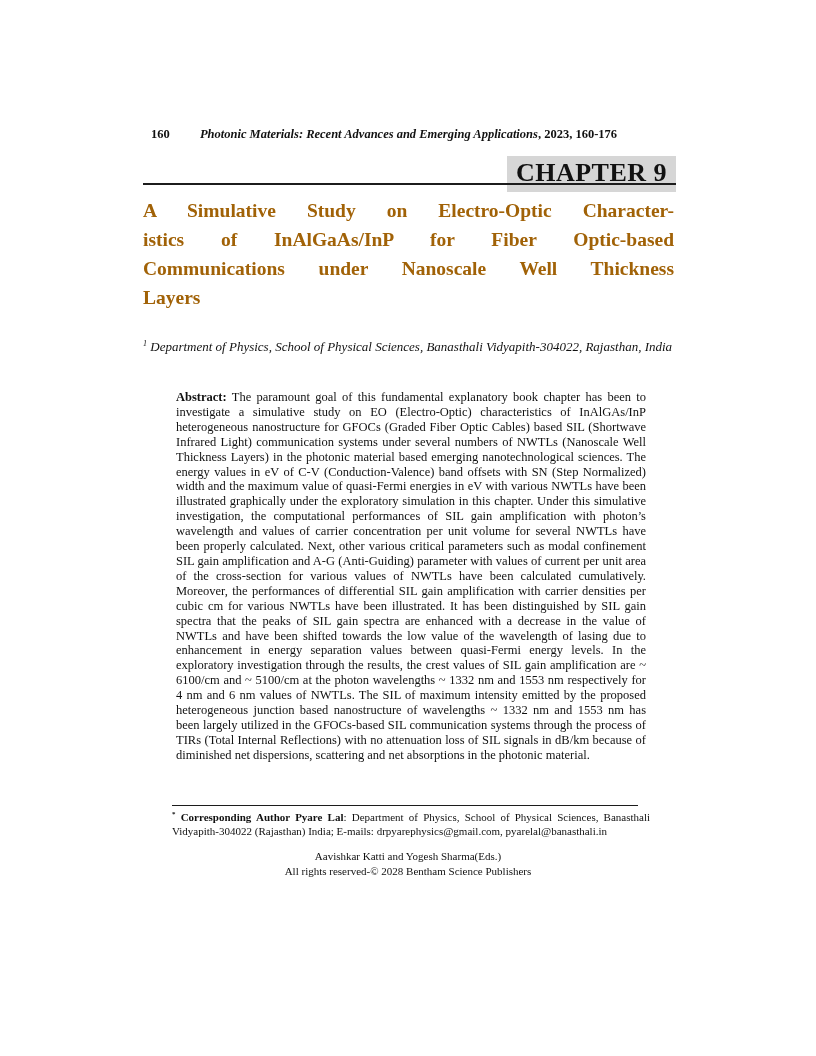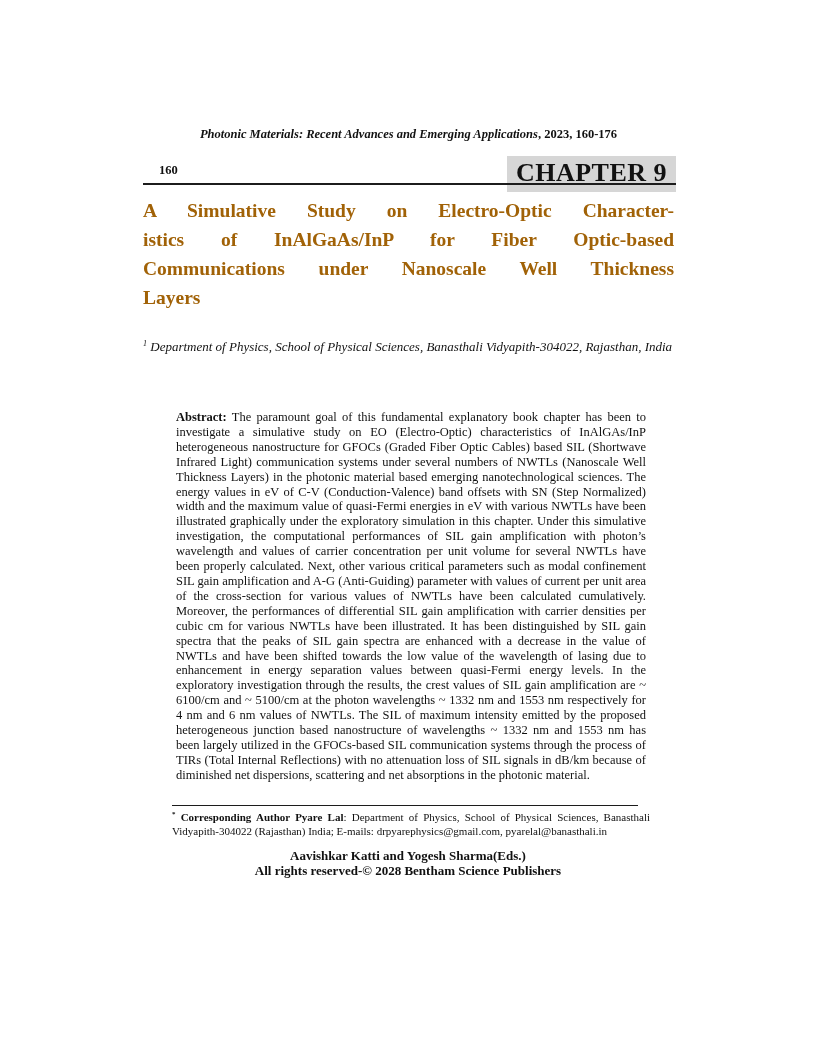--- a/index.html
+++ b/index.html
@@ -16,21 +16,21 @@
   
   .running-head {
     position: absolute;
     left: 143px;
     top: 127px;
     width: 531px;
     height: 18px;
     font-size: 12.5px;
     font-weight: bold;
   }
-  .pagenum { position: absolute; left: 16px; top: 0; margin-top: 36px; }
+  .pagenum { position: absolute; left: 8px; top: 0; }
   .running-title { text-align: center; width: 100%; }
   .running-title em { font-style: italic; }
 
   
   .chapter-badge {
     position: absolute;
     right: 140px;
     top: 156px;
     background: #d6d6d6;
     font-size: 26px;
@@ -87,21 +87,21 @@
     line-height: 16px;
     font-style: italic;
     text-align: justify;
   }
   .affiliation sup { font-size: 8px; vertical-align: super; line-height: 0; }
 
   
   .abstract {
     position: absolute;
     left: 176px;
-    top: 410px;
+    top: 390px;
     width: 470px;
     font-size: 12.5px;
     line-height: 14.9px;
     text-align: justify;
   }
   .abstract b { font-weight: bold; }
 
   
   .foot-rule {
     position: absolute;
@@ -125,23 +125,23 @@
   .footnote sup { font-size: 7px; vertical-align: super; line-height: 0; font-weight: bold; }
   .footnote b { font-weight: bold; }
 
   
   .imprint {
     position: absolute;
     left: 0;
     top: 849px;
     width: 816px;
     text-align: center;
-    font-size: 13px;
+    font-size: 11px;
     line-height: 14.5px;
-    font-weight: bold;
+    font-weight: normal;
   }
 </style>
 </head>
 <body>
 
 <div class="page">
 
   <header class="running-head">
     <span class="pagenum">160</span>
     <div class="running-title"><em>Photonic Materials: Recent Advances and Emerging Applications</em><span>, 2023, 160-176</span></div>

